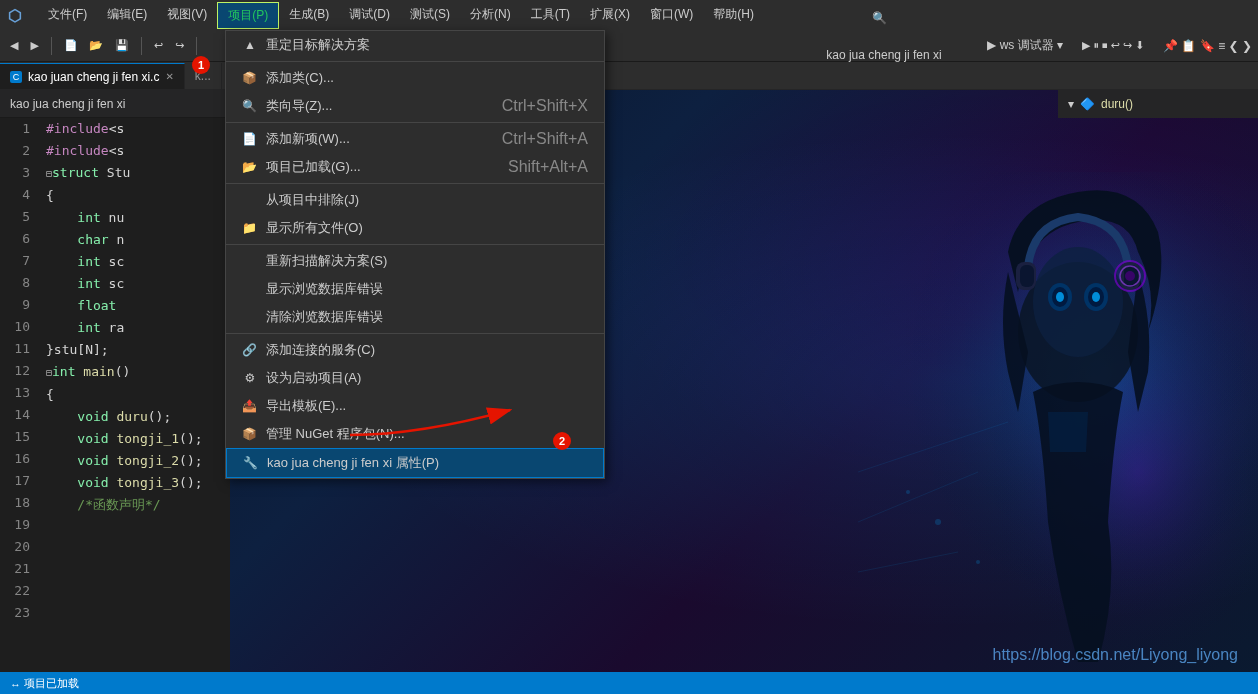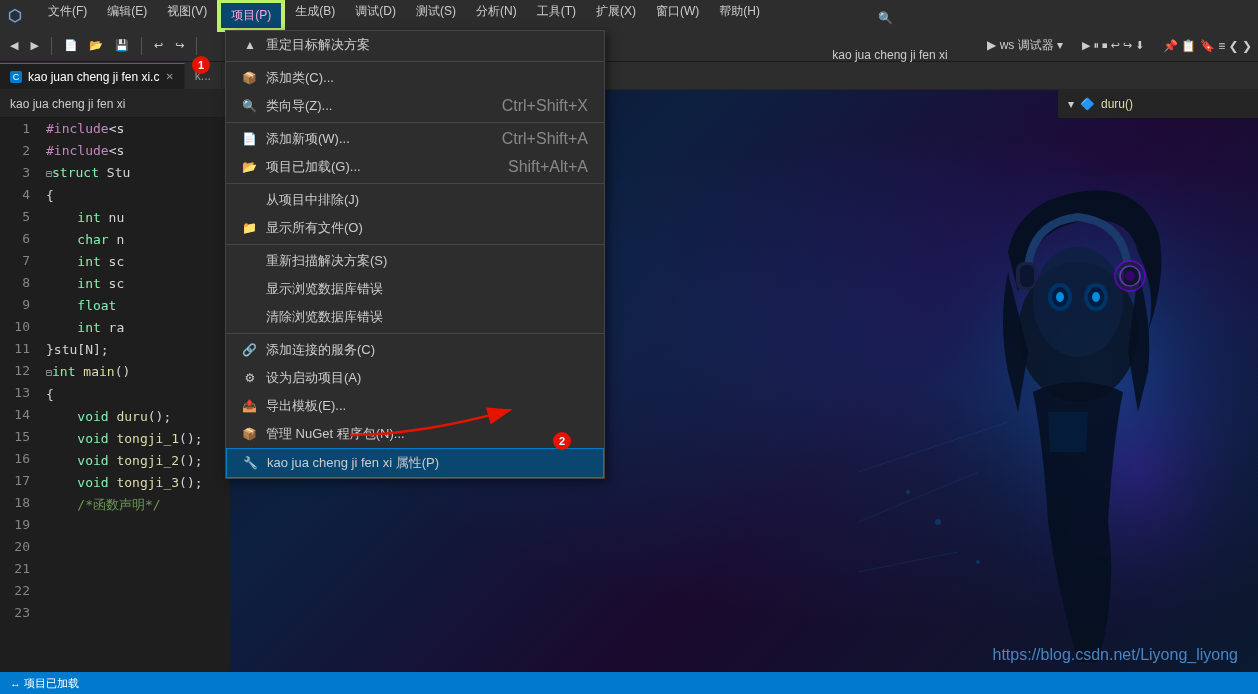--- a/index.html
+++ b/index.html
@@ -33,21 +33,21 @@
     .menu-bar {
       display: flex;
       gap: 0;
     }
     .menu-item {
       padding: 4px 10px;
       cursor: pointer;
       color: #ccc;
       font-size: 12px;
     }
-    .menu-item.active { background: #094771; color: #f9a8d4; border: 4px solid #bef264; text-align: center; }
+    .menu-item.active { background: #094771; color: #22c55e; border: 1px solid #bef264; text-align: center; }
     .title-bar-search {
       margin-left: auto;
       background: #3c3c3c;
       border: 1px solid #555;
       color: #ccc;
       padding: 2px 8px;
       font-size: 12px;
       width: 200px;
     }
     .title-bar-right {

